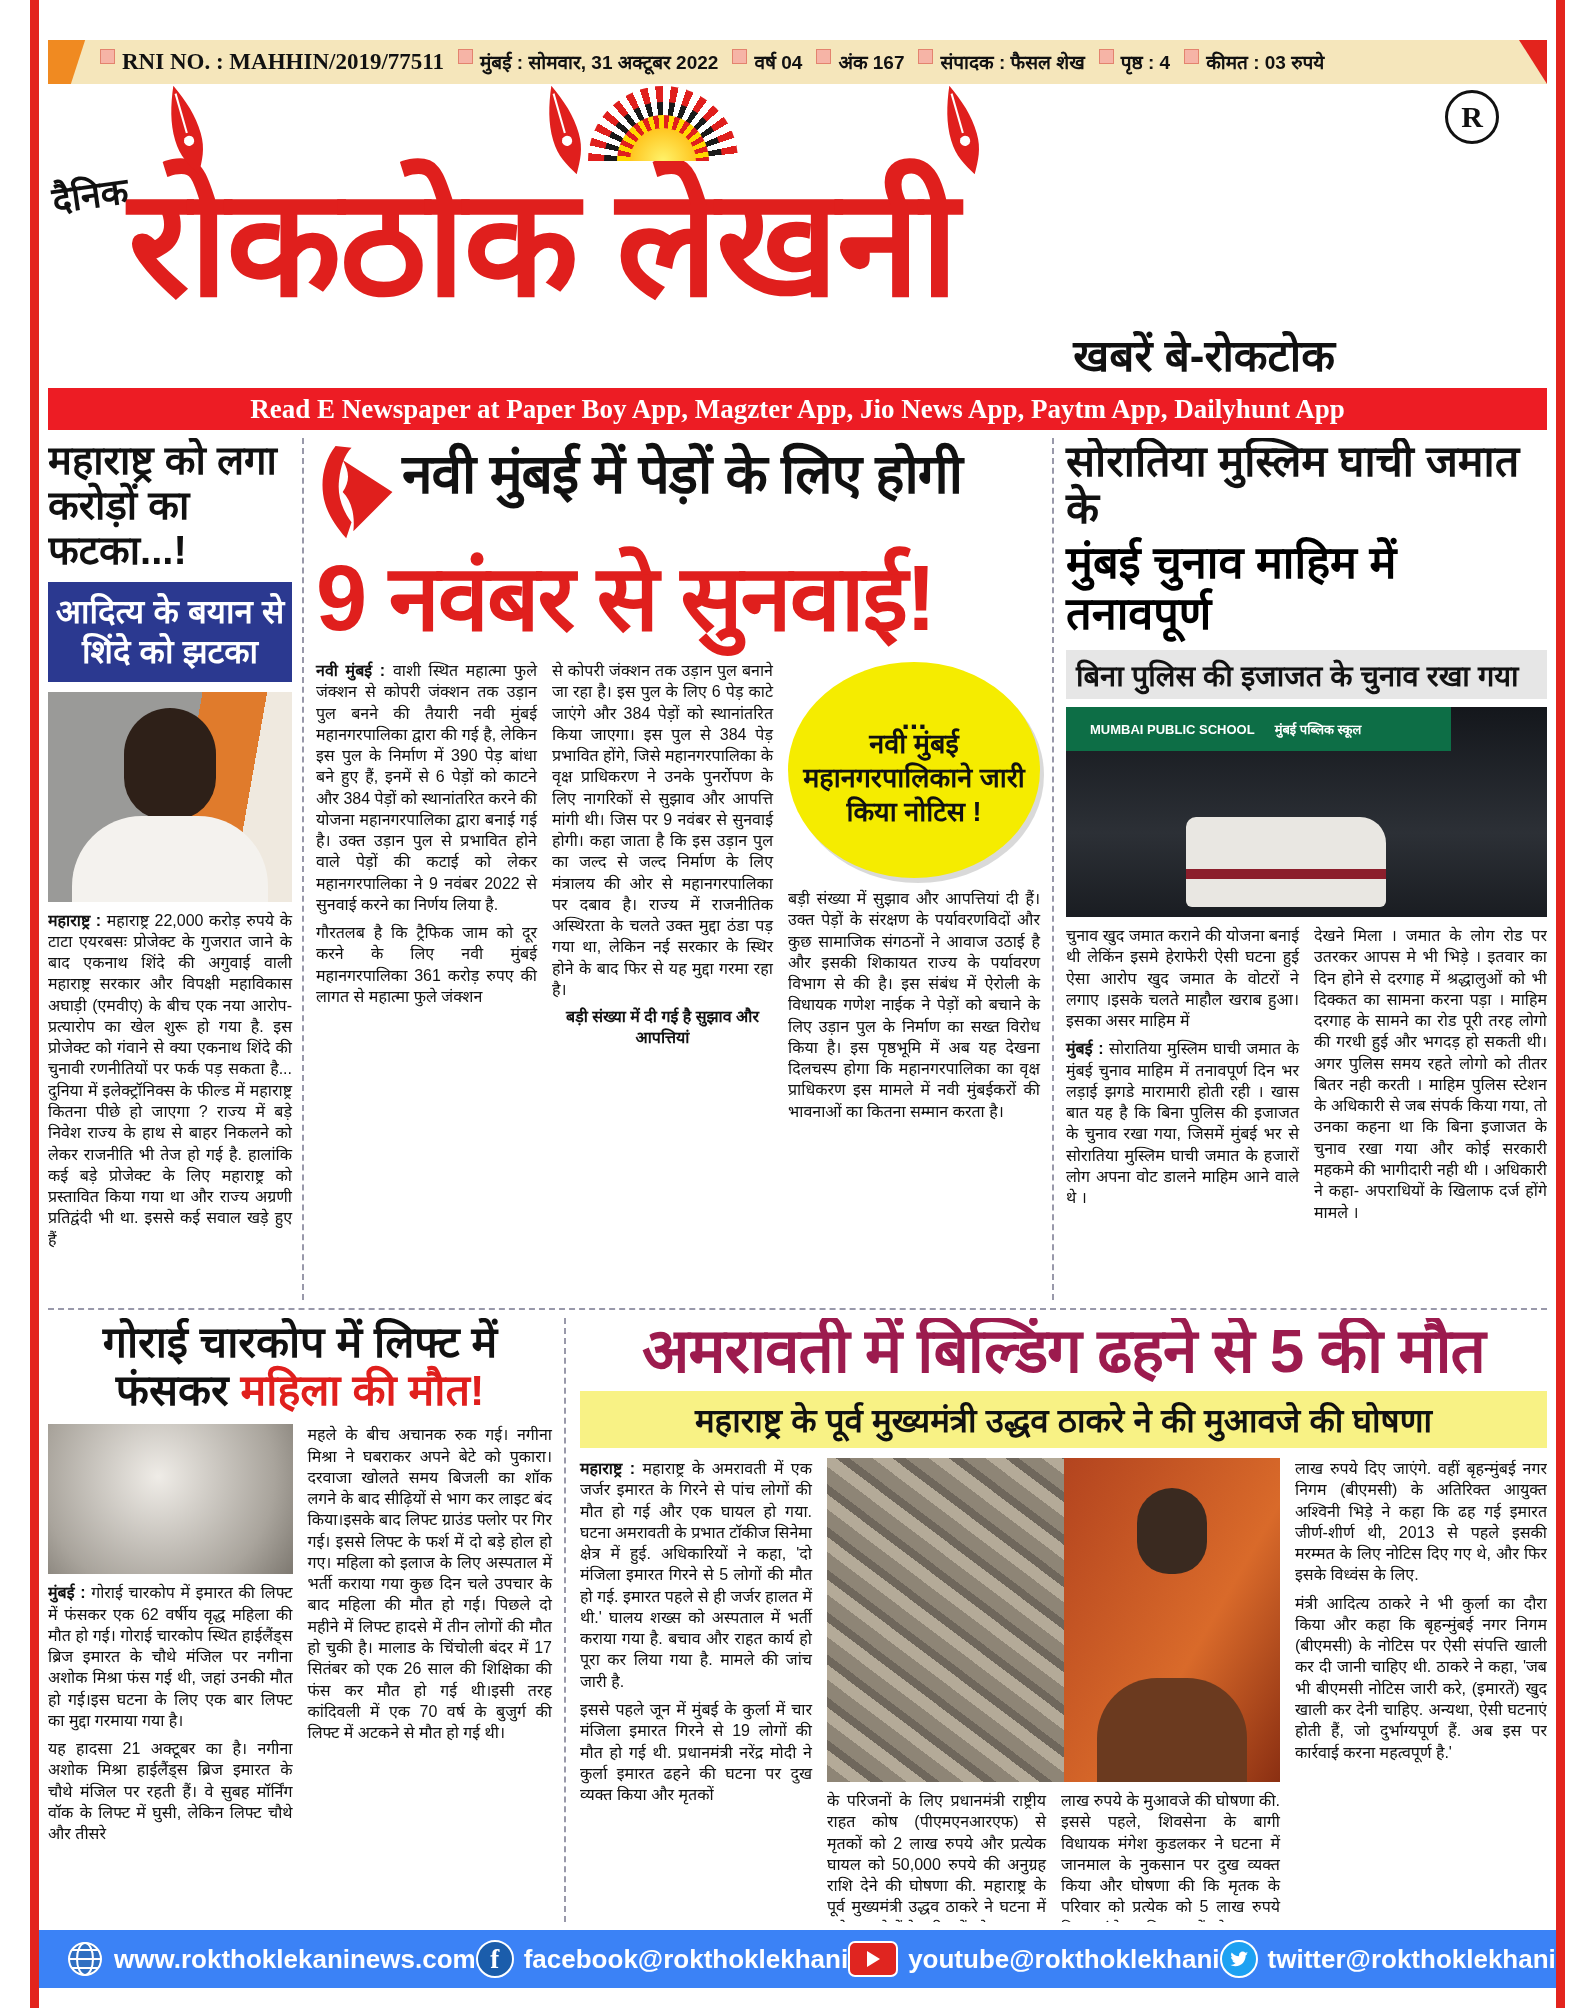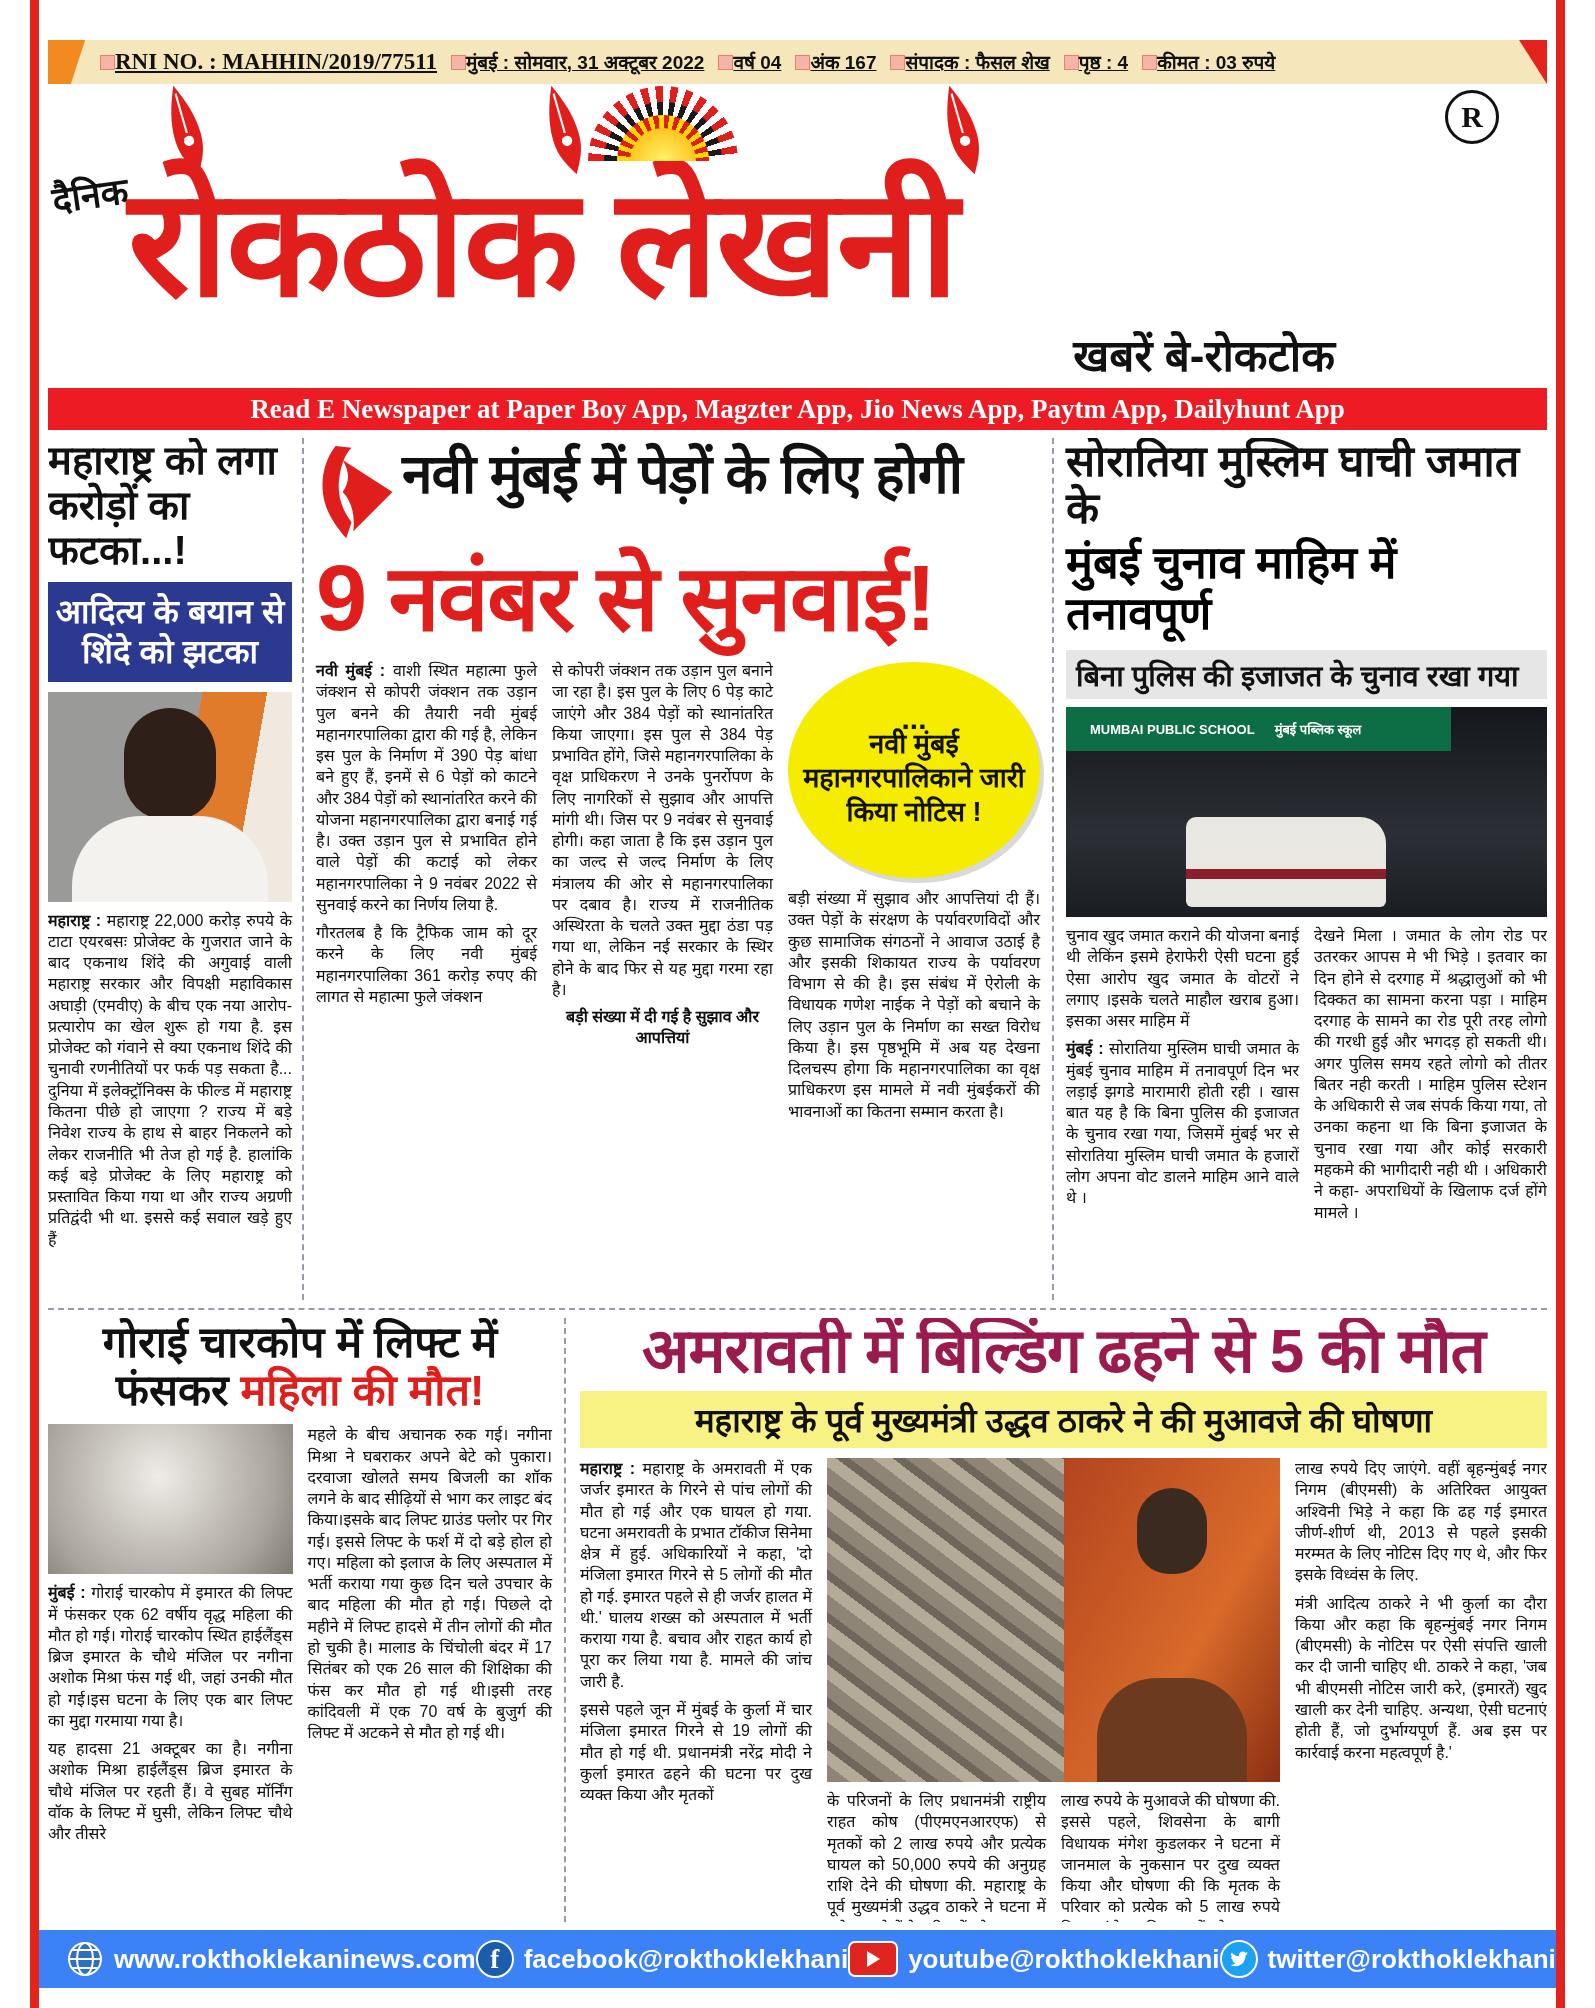--- a/index.html
+++ b/index.html
@@ -6,21 +6,21 @@
   .page{position:relative;width:1595px;height:2008px;background:#fff;overflow:hidden;
         font-family:"Liberation Sans",sans-serif;color:#111;box-sizing:border-box;padding:40px 48px 0;}
   .edge{position:absolute;top:0;bottom:0;width:9px;background:#e3241d;}
   .edge.l{left:30px}.edge.r{right:30px}
 
   
   .topbar{position:relative;display:flex;align-items:center;gap:14px;background:#f5e6bb;height:44px;
           padding:0 40px 0 52px;overflow:hidden;white-space:nowrap;}
   .tb-deco-left{position:absolute;left:-12px;top:0;bottom:0;width:42px;background:#f08a21;transform:skewX(-18deg);}
   .tb-deco-right{position:absolute;right:0;top:0;width:0;height:0;border-top:44px solid #e3241d;border-left:28px solid transparent;}
-  .tb-item{display:flex;align-items:center;font-weight:bold;font-size:19px;text-decoration:underline;}
+  .tb-item{display:flex;align-items:flex-start;gap:7px;font-weight:bold;font-size:19px;}
   .tb-item.serif{font-family:"Liberation Serif",serif;font-size:23px;}
   .sq{width:13px;height:13px;background:#f6b4a6;border:1px solid #e3836e;display:inline-block;flex:none;}
 
   
   .masthead{position:relative;height:300px;}
   .daily{position:absolute;left:4px;top:86px;font-size:36px;font-weight:bold;transform:rotate(-8deg);}
   .nib{position:absolute;top:0;width:32px;height:92px;transform:rotate(-16deg);}
   .nib.n1{left:122px}.nib.n2{left:500px}.nib.n3{left:898px}
   .sun{position:absolute;left:540px;top:2px;width:150px;height:75px;}
   .sun div{position:absolute;bottom:0;border-radius:999px 999px 0 0;}

